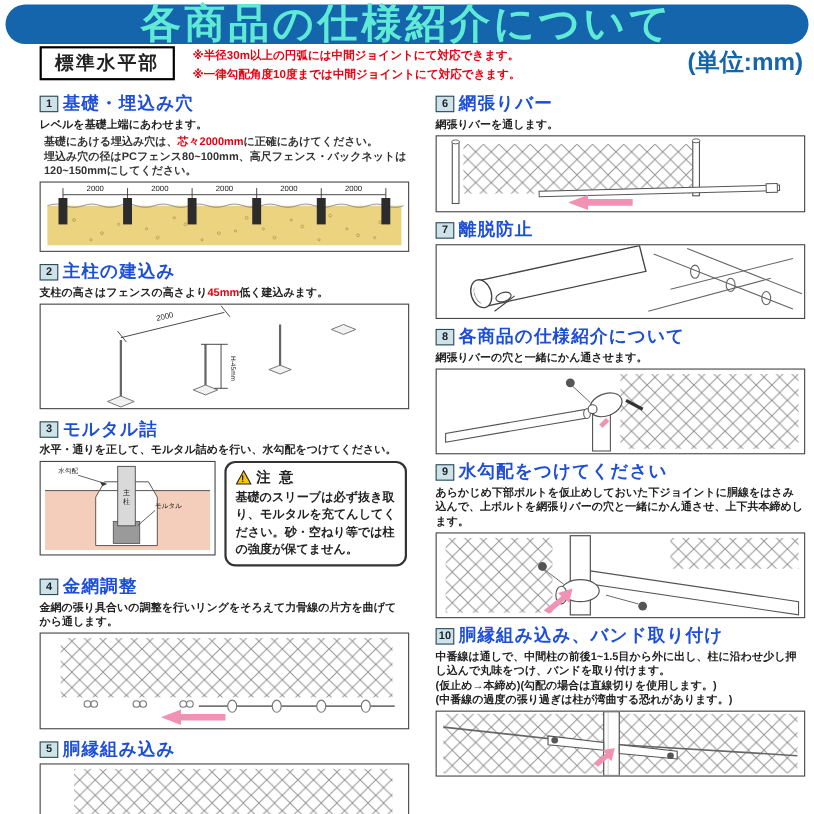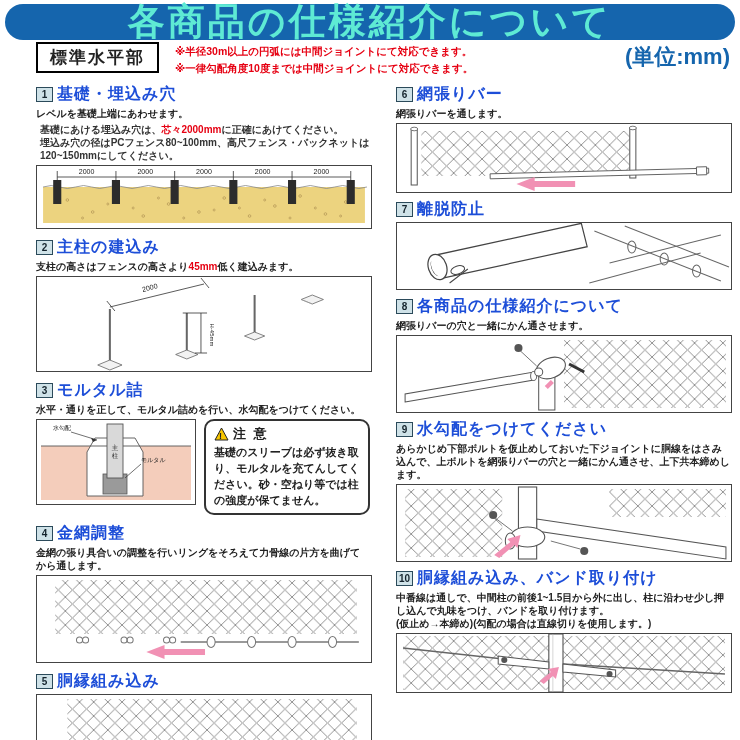--- a/index.html
+++ b/index.html
@@ -330,21 +330,21 @@
           <line x1="181" y1="64" x2="152" y2="56" stroke="#555" stroke-width="0.8"></line>
           <polygon points="96,70 112,57 109,54 122,50 119,63 116,60 101,73" fill="#f191b4"></polygon>
         </svg>
       </div>
 
       <div class="step">
         <div class="step-head">
           <span class="step-num">10</span>
           <span class="step-title">胴縁組み込み、バンド取り付け</span>
         </div>
-        <div class="step-desc"><span>中番線は通しで、中間柱の前後1~1.5目から外に出し、柱に沿わせ少し押し込んで丸味をつけ、バンドを取り付けます。</span><br><span>(仮止め→本締め)(勾配の場合は直線切りを使用します。)</span><br></div>
+        <div class="step-desc"><span>中番線は通しで、中間柱の前後1~1.5目から外に出し、柱に沿わせ少し押し込んで丸味をつけ、バンドを取り付けます。</span><br><span>(仮止め→本締め)(勾配の場合は直線切りを使用します。)</span><br><span>(中番線の過度の張り過ぎは柱が湾曲する恐れがあります。)</span></div>
         <svg class="diagram" viewBox="0 0 330 58" height="58" preserveAspectRatio="none">
           <rect x="6" y="2" width="318" height="54" fill="url(#mesh)"></rect>
           <line x1="6" y1="14" x2="150" y2="30" stroke="#666" stroke-width="1.5"></line>
           <line x1="164" y1="30" x2="324" y2="40" stroke="#666" stroke-width="1.5"></line>
           <rect x="150" y="0" width="14" height="58" fill="#fff" stroke="#555" stroke-width="1.1"></rect>
           <line x1="154" y1="0" x2="154" y2="58" stroke="#bbb" stroke-width="0.6"></line>
           <polygon points="100,22 150,28 150,35 100,30" fill="#fff" stroke="#555" stroke-width="1"></polygon>
           <circle cx="106" cy="26" r="3" fill="#555"></circle>
           <polygon points="164,30 216,36 216,43 164,38" fill="#fff" stroke="#555" stroke-width="1"></polygon>
           <circle cx="210" cy="40" r="3" fill="#555"></circle>

